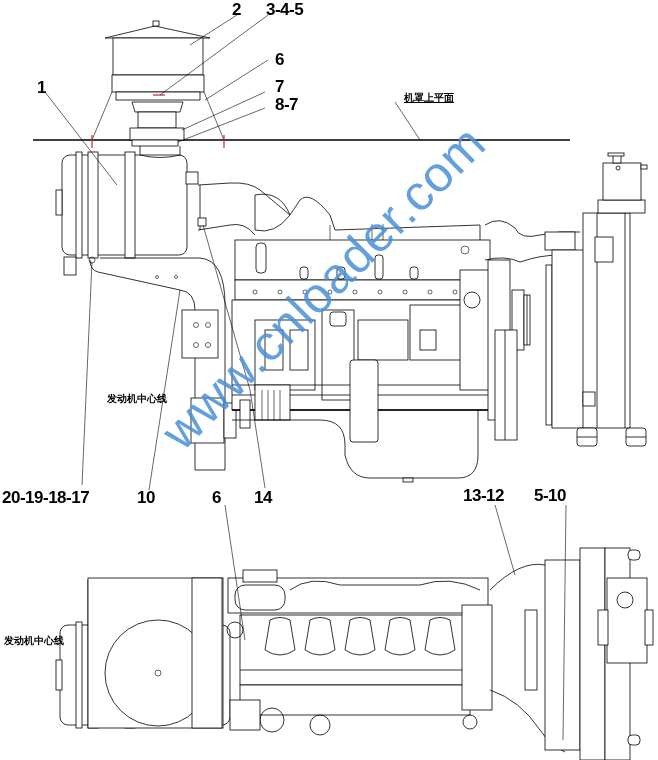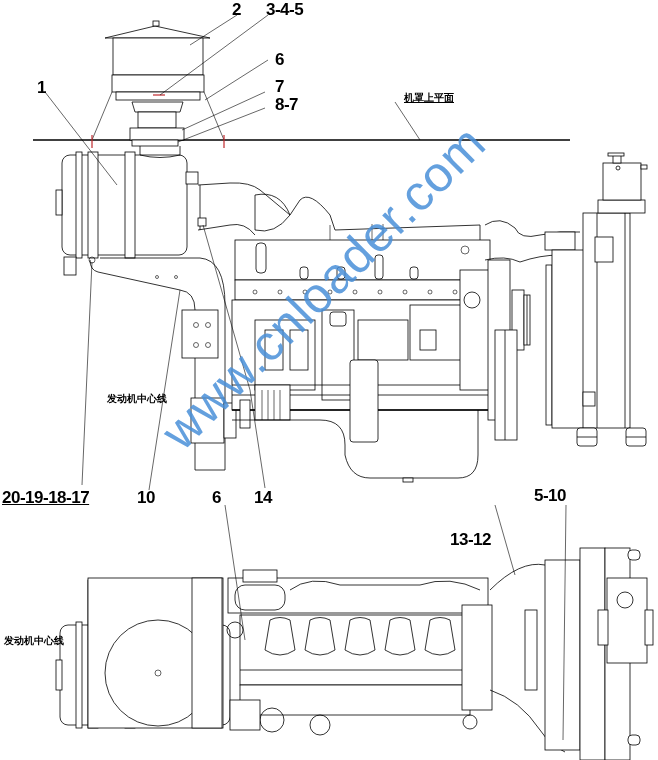--- a/index.html
+++ b/index.html
@@ -234,25 +234,25 @@
   </g>
 </svg>
 
 <div class="callout" style="left:37px;top:78px;">1</div>
 <div class="callout" style="left:232px;top:0px;">2</div>
 <div class="callout" style="left:266px;top:0px;text-align:center;">3-4-5</div>
 <div class="callout" style="left:275px;top:50px;">6</div>
 <div class="callout" style="left:275px;top:77px;">7</div>
 <div class="callout" style="left:275px;top:95px;">8-7</div>
 <div class="callout" style="left:534px;top:486px;">5-10</div>
-<div class="callout" style="left:450px;top:486px;margin-top:44px;">13-12</div>
+<div class="callout" style="left:463px;top:486px;">13-12</div>
 <div class="callout" style="left:254px;top:488px;">14</div>
 <div class="callout" style="left:212px;top:488px;">6</div>
 <div class="callout" style="left:137px;top:488px;">10</div>
-<div class="callout" style="left:2px;top:488px;text-decoration:underline;">20-19-18-17</div>
+<div class="callout" style="left:2px;top:488px;">20-19-18-17</div>
 
 <div class="cn cn-ul" style="left:360px;top:91px;margin-left:44px;">机罩上平面</div>
 <div class="cn" style="left:107px;top:392px;">发动机中心线</div>
 <div class="cn" style="left:4px;top:634px;">发动机中心线</div>
 
 <div class="watermark">www.cnloader.com</div>
 
 </div>
 
 </body></html>

